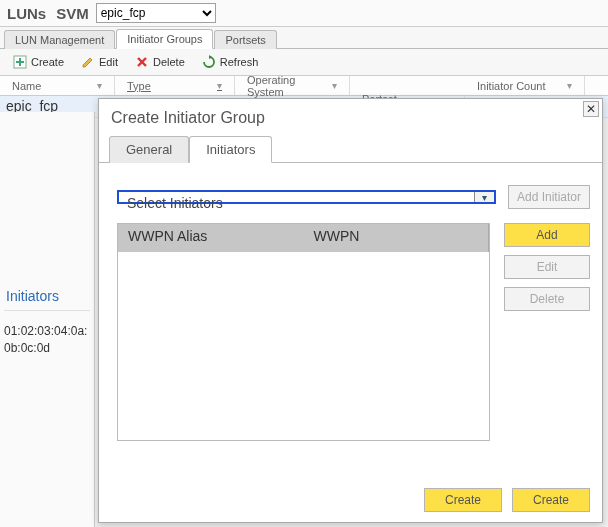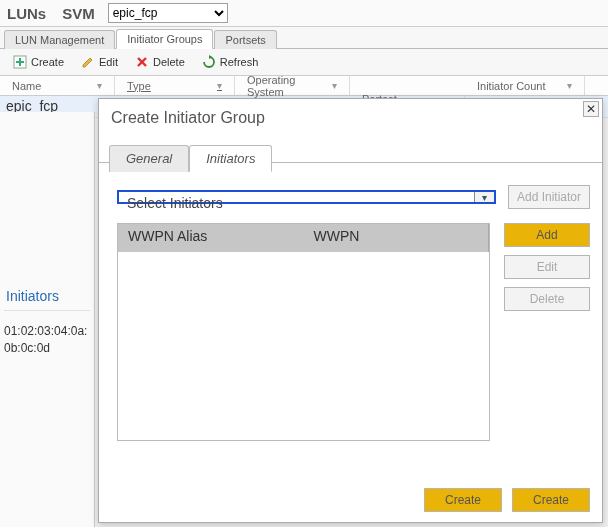--- a/index.html
+++ b/index.html
@@ -8,21 +8,21 @@
     font-size: 12px;
     background: #f0f0f0;
     width: 608px;
     height: 527px;
     overflow: hidden;
     color: #333;
   }
   .top-bar {
     display: flex;
     align-items: center;
-    gap: 12px;
+    gap: 6px;
     padding: 3px 6px;
     background: #fafafa;
     border-bottom: 1px solid #ccc;
   }
   .top-bar .label-luns, .top-bar .label-svm {
     font-size: 15px;
     font-weight: bold;
     color: #555;
     border: 1px solid transparent;
   }
@@ -166,23 +166,22 @@
   }
   .dlg-tab {
     font-size: 13px;
     padding: 5px 16px;
     border: 1px solid #bbb;
     border-bottom: none;
     background: #eaeaea;
     color: #555;
     border-radius: 3px 3px 0 0;
     position: relative;
-    top: 10px;
-    cursor: pointer;
-    font-style: italic;
+    top: 1px;
+    cursor: pointer;
   }
   .dlg-tab.active {
     background: #fff;
     border-bottom: 1px solid #fff;
   }
   .dlg-body {
     padding: 22px 12px 10px 18px;
   }
   .select-row { display:flex; gap:12px; align-items:center; margin-bottom:14px;}
   .combobox {
@@ -200,21 +199,21 @@
   .combobox .combo-arrow {
     width: 20px;
     border-left: 1px solid #888;
     background:#f2f2f2;
     display:flex; align-items:center; justify-content:center;
     color:#356; font-size:10px;
   }
   .btn {
     min-width: 78px;
     height: 24px;
-    background: #eab308;
+    background: #fde047;
     border: 1px solid #b5b5b5;
     font-size: 12px;
     color: #555;
     cursor: pointer;
     padding: 0 8px;
   }
   .btn:disabled { color:#aaa; background:#f3f3f3; cursor:default;}
   .inner-body { display:flex; gap:14px;}
   .wwpn-table {
     flex:1;

